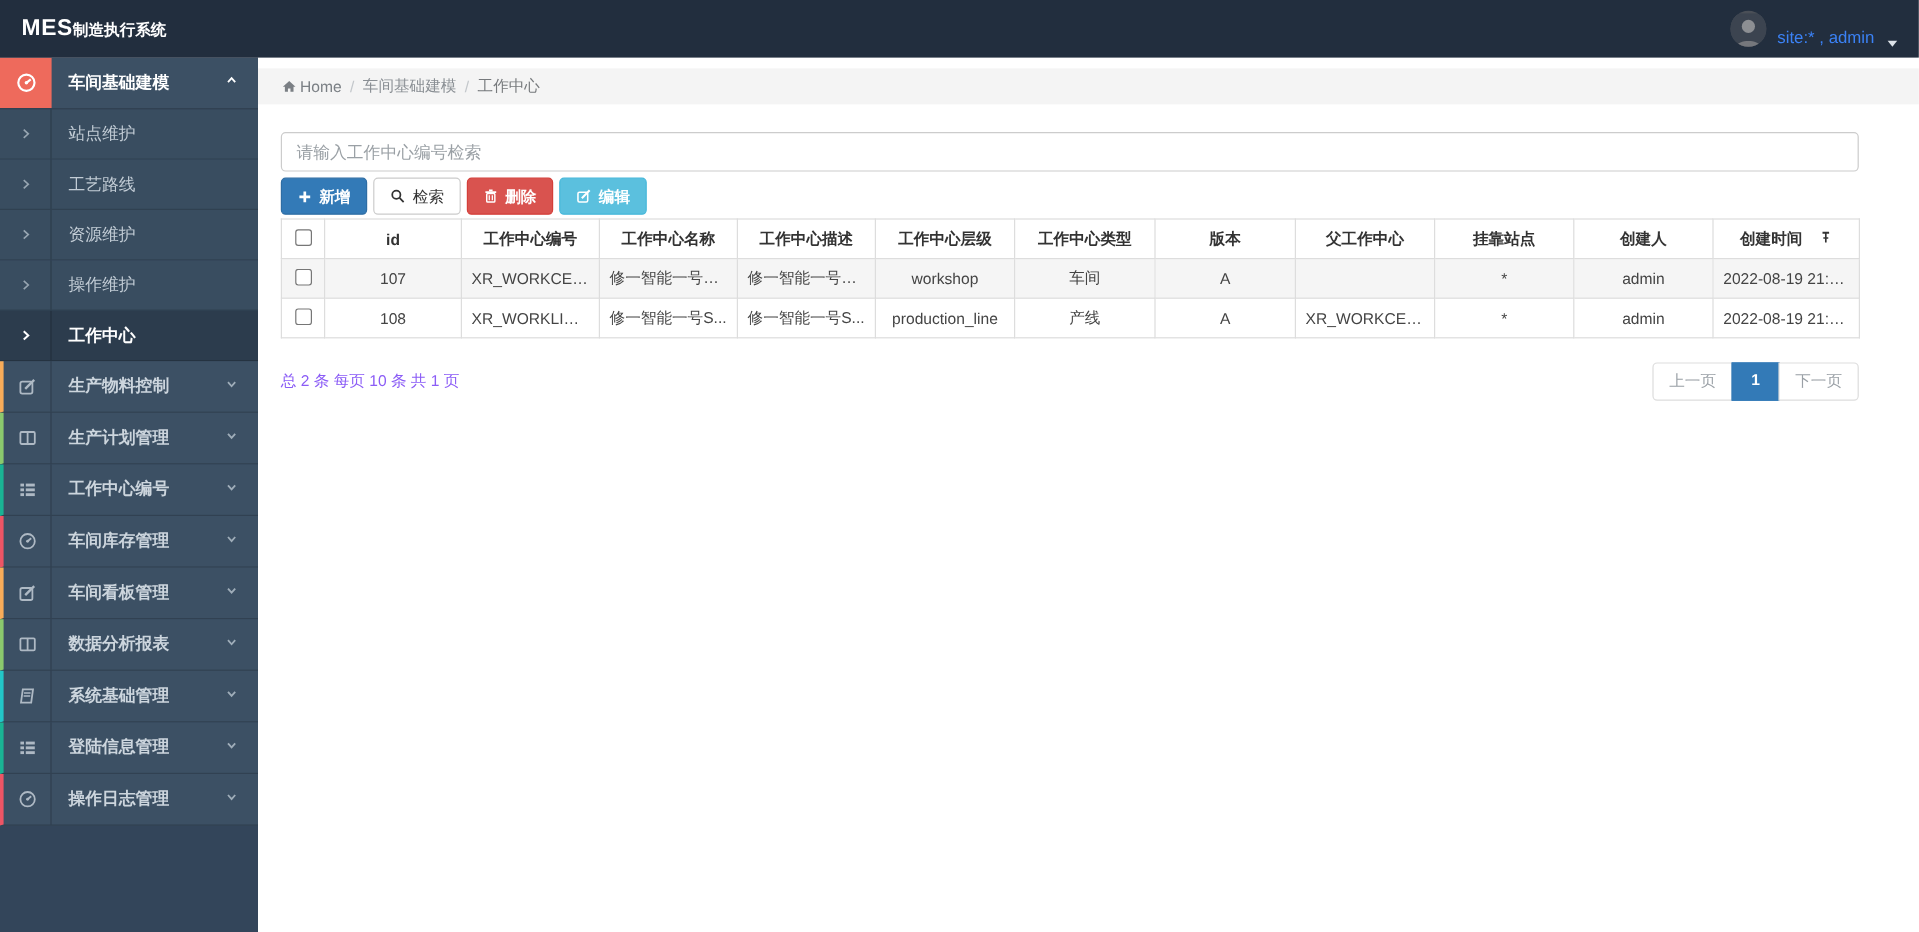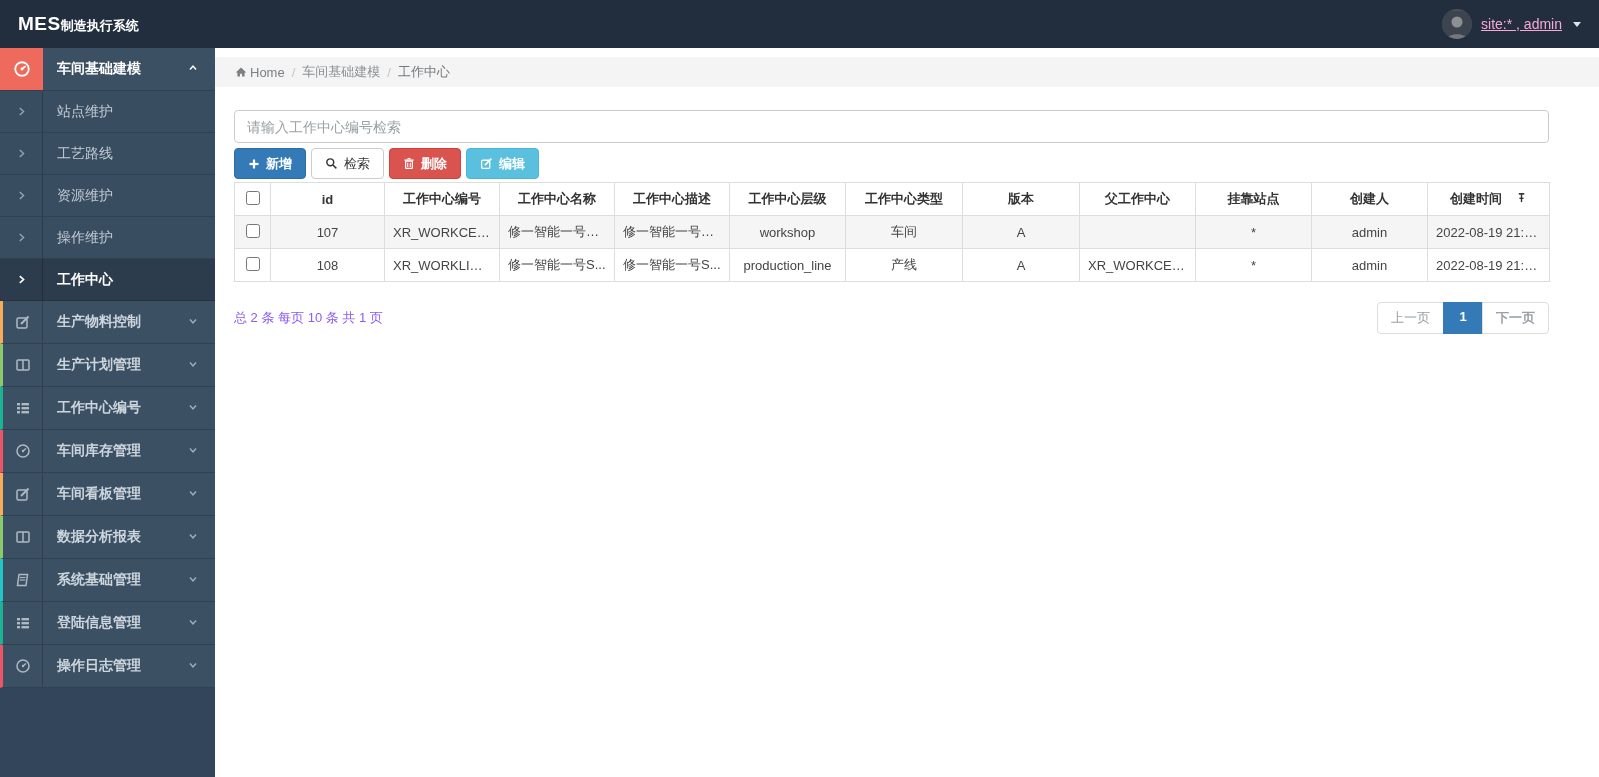--- a/index.html
+++ b/index.html
@@ -6,21 +6,21 @@
   html,body { width:1599px; height:777px; overflow:hidden;
     font-family:"Liberation Sans","DejaVu Sans",sans-serif; background:#fff; }
 
   
   .topbar { position:absolute; left:0; top:0; width:1599px; height:48px;
     background:#222e3e; display:flex; align-items:center; justify-content:space-between;
     padding:0 18px; z-index:10; }
   .brand { color:#fff; display:flex; align-items:baseline; }
   .brand-bold { font-size:19px; font-weight:bold; letter-spacing:.5px; }
   .brand-rest { font-size:13px; font-weight:bold; }
-  .user-menu { display:flex; align-items:center; gap:9px; color:#f9a8d4; font-size:14px; cursor:pointer;text-decoration:underline; }
+  .user-menu { display:flex; align-items:flex-end; gap:9px; color:#3b82f6; font-size:14px; cursor:pointer; }
   .avatar { width:30px; height:30px; border-radius:50%; background:#4a4f57; overflow:hidden; position:relative; }
   .avatar svg { position:absolute; left:0; top:2px; }
   .caret { width:0; height:0; border-left:4px solid transparent; border-right:4px solid transparent; border-top:5px solid #dde3e9; margin-left:2px; }
 
   
   .sidebar { position:absolute; left:0; top:48px; width:215px; height:729px; background:#33455a; }
   .side-item { display:flex; align-items:center; height:43px; background:#3c5064;
     border-bottom:1px solid rgba(0,0,0,.18); cursor:pointer; position:relative; }
   .icon-cell { width:43px; height:100%; flex:0 0 43px; display:flex; align-items:center; justify-content:center;
     border-right:1px solid rgba(0,0,0,.22); color:#aeb9c4; }
@@ -74,21 +74,21 @@
   .th-pin { display:flex; align-items:center; justify-content:center; gap:14px; }
   .pin-icon { color:#333; cursor:pointer; }
 
   
   .footer-row { margin-top:20px; width:1315px; display:flex; align-items:center; justify-content:space-between; }
   .page-summary { font-size:13px; color:#8b5cf6; }
   .pagination { display:inline-flex; }
   .page-btn { min-width:40px; padding:6px 13px; font-size:13px; border:1px solid #ddd; background:#fff;
     color:#9aa0a6; margin-left:-1px; cursor:pointer; text-align:center; }
   .page-btn:first-child { border-radius:4px 0 0 4px; margin-left:0; }
-  .page-btn:last-child { border-radius:0 4px 4px 0;font-weight:bold; }
+  .page-btn:last-child { border-radius:0 4px 4px 0; }
   .page-btn.active { background:#337ab7; border-color:#337ab7; color:#fff; font-weight:bold; }
 
   .icon-svg { display:block; }
 </style>
 </head>
 <body>
 
 <div class="topbar">
   <div class="brand">
     <span class="brand-bold">MES</span>

